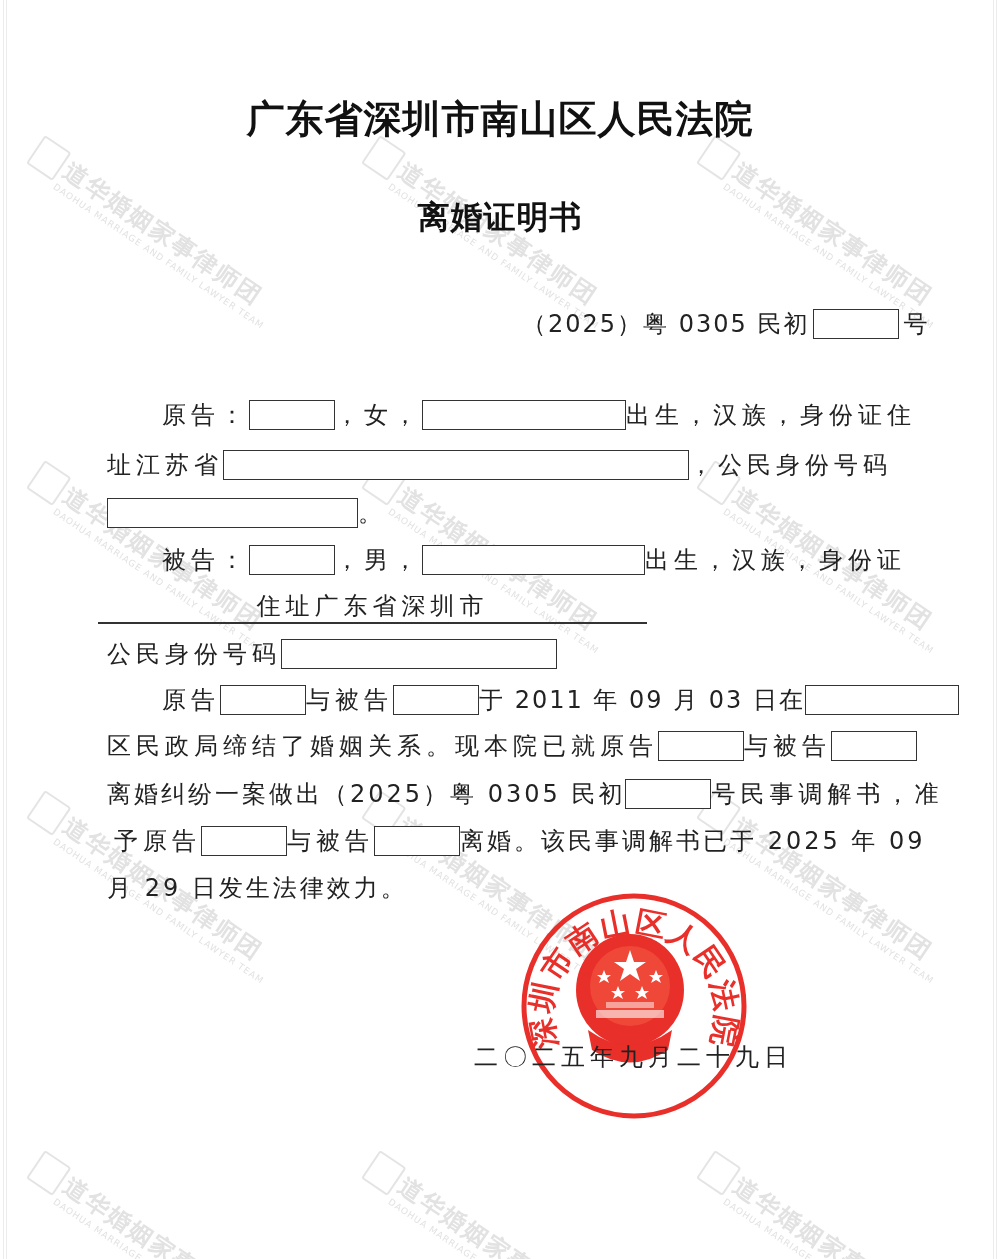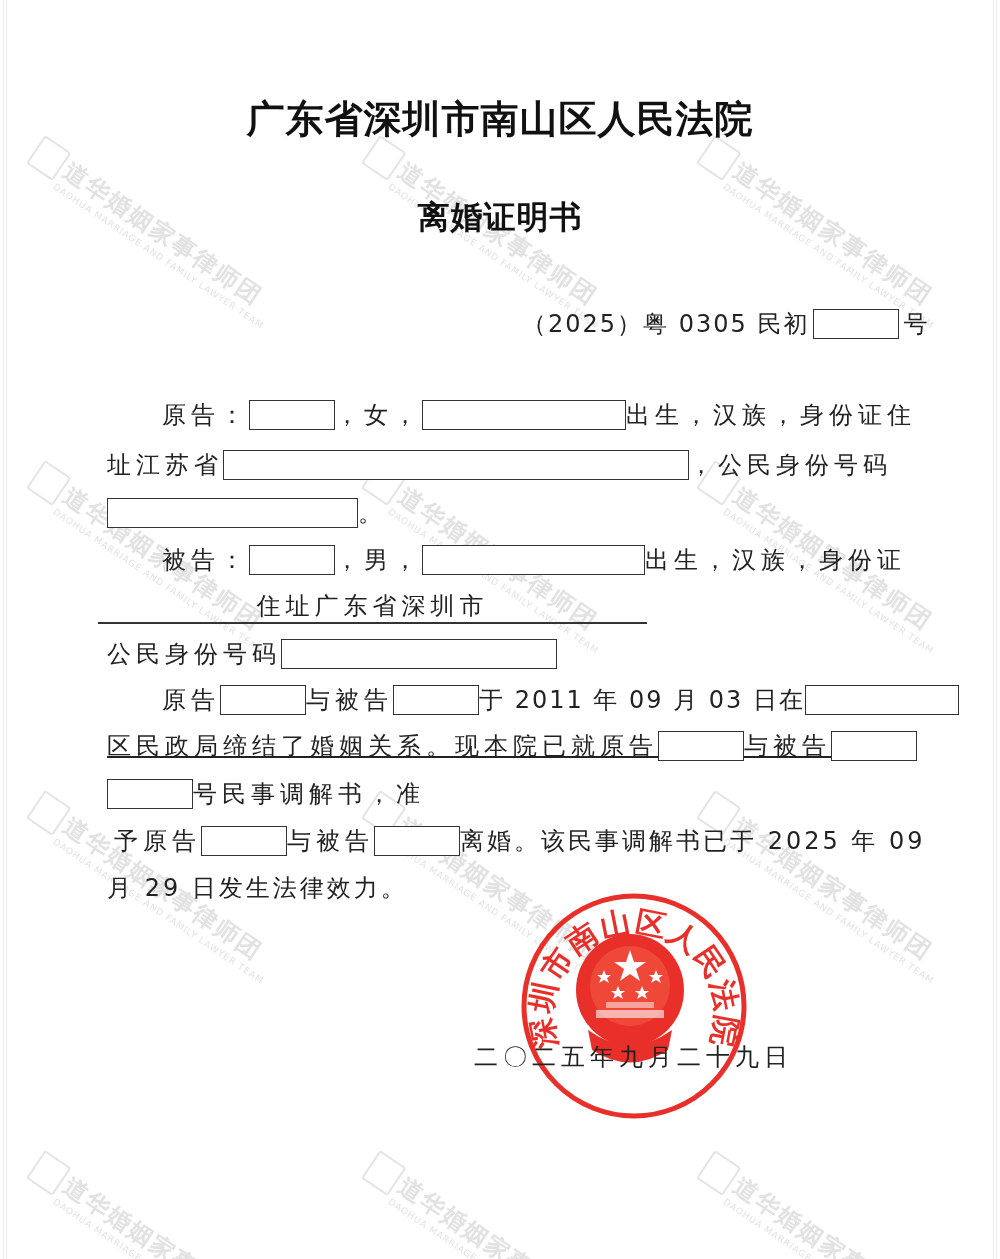--- a/index.html
+++ b/index.html
@@ -139,27 +139,28 @@
 </div>
 
 <div class="line" style="left:162px; top:683px;">
   <span>原告</span>
   <span class="box" style="width:86px;"></span>
   <span>与被告</span>
   <span class="box" style="width:86px;"></span>
   <span style="letter-spacing:2px;">于 2011 年 09 月 03 日在</span>
   <span class="box" style="width:154px;"></span>
 </div>
-<div class="line" style="left:107px; top:729px;text-decoration:underline;">
+<div class="line" style="left:107px; top:729px;">
   <span>区民政局缔结了婚姻关系。现本院已就原告</span>
   <span class="box" style="width:86px;"></span>
   <span>与被告</span>
   <span class="box" style="width:86px;"></span>
 </div>
 <div class="line" style="left:107px; top:777px;">
+  <span style="letter-spacing:3px;">离婚纠纷一案做出（2025）粤 0305 民初</span>
   <span class="box" style="width:86px;"></span>
   <span>号民事调解书，准</span>
 </div>
 <div class="line" style="left:107px; top:824px;margin-left:7px;">
   <span>予原告</span>
   <span class="box" style="width:86px;"></span>
   <span>与被告</span>
   <span class="box" style="width:86px;"></span>
   <span style="letter-spacing:3px;">离婚。该民事调解书已于 2025 年 09</span>
 </div>

